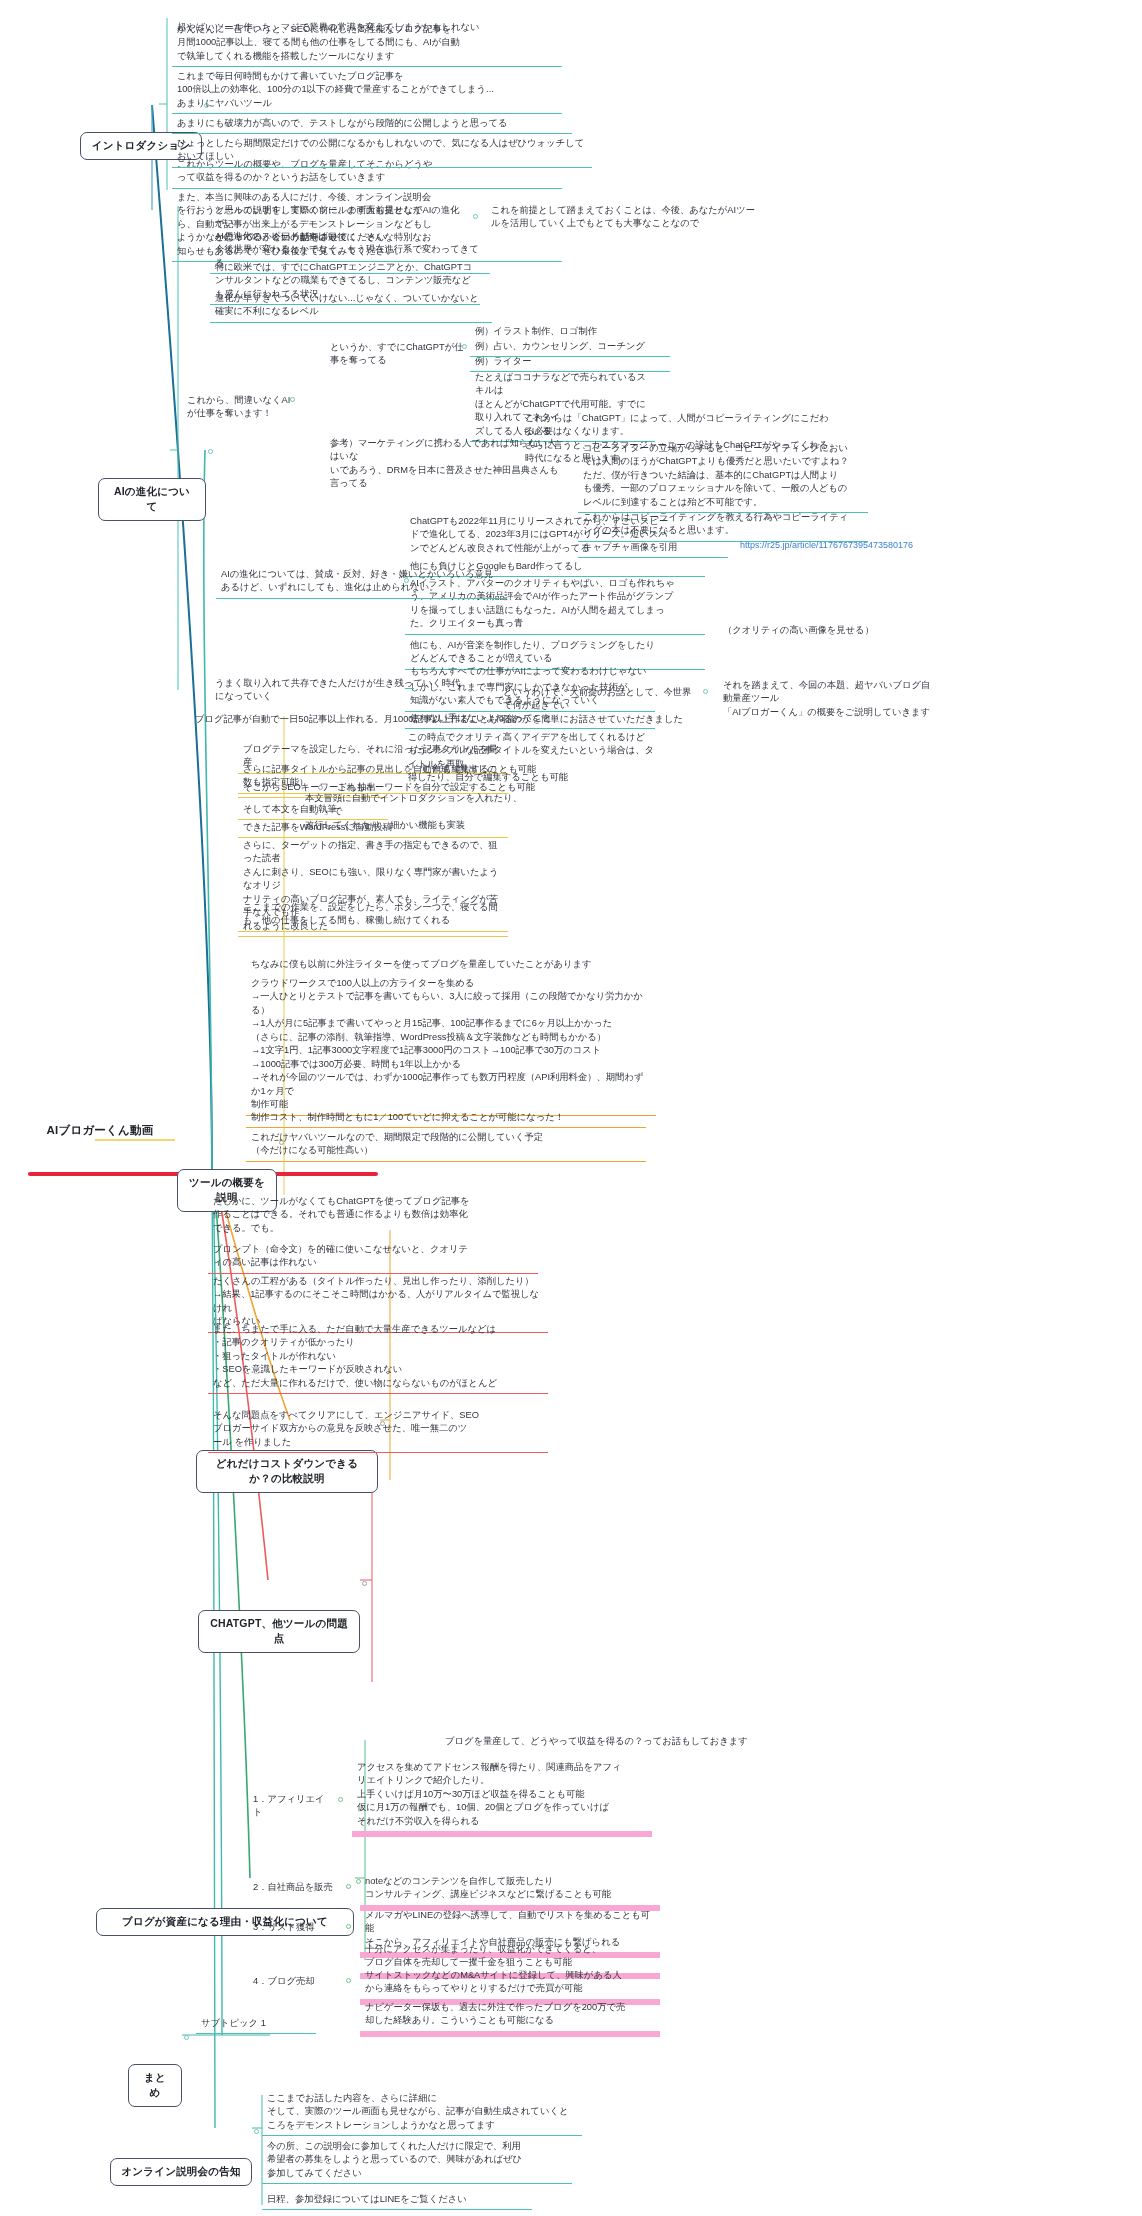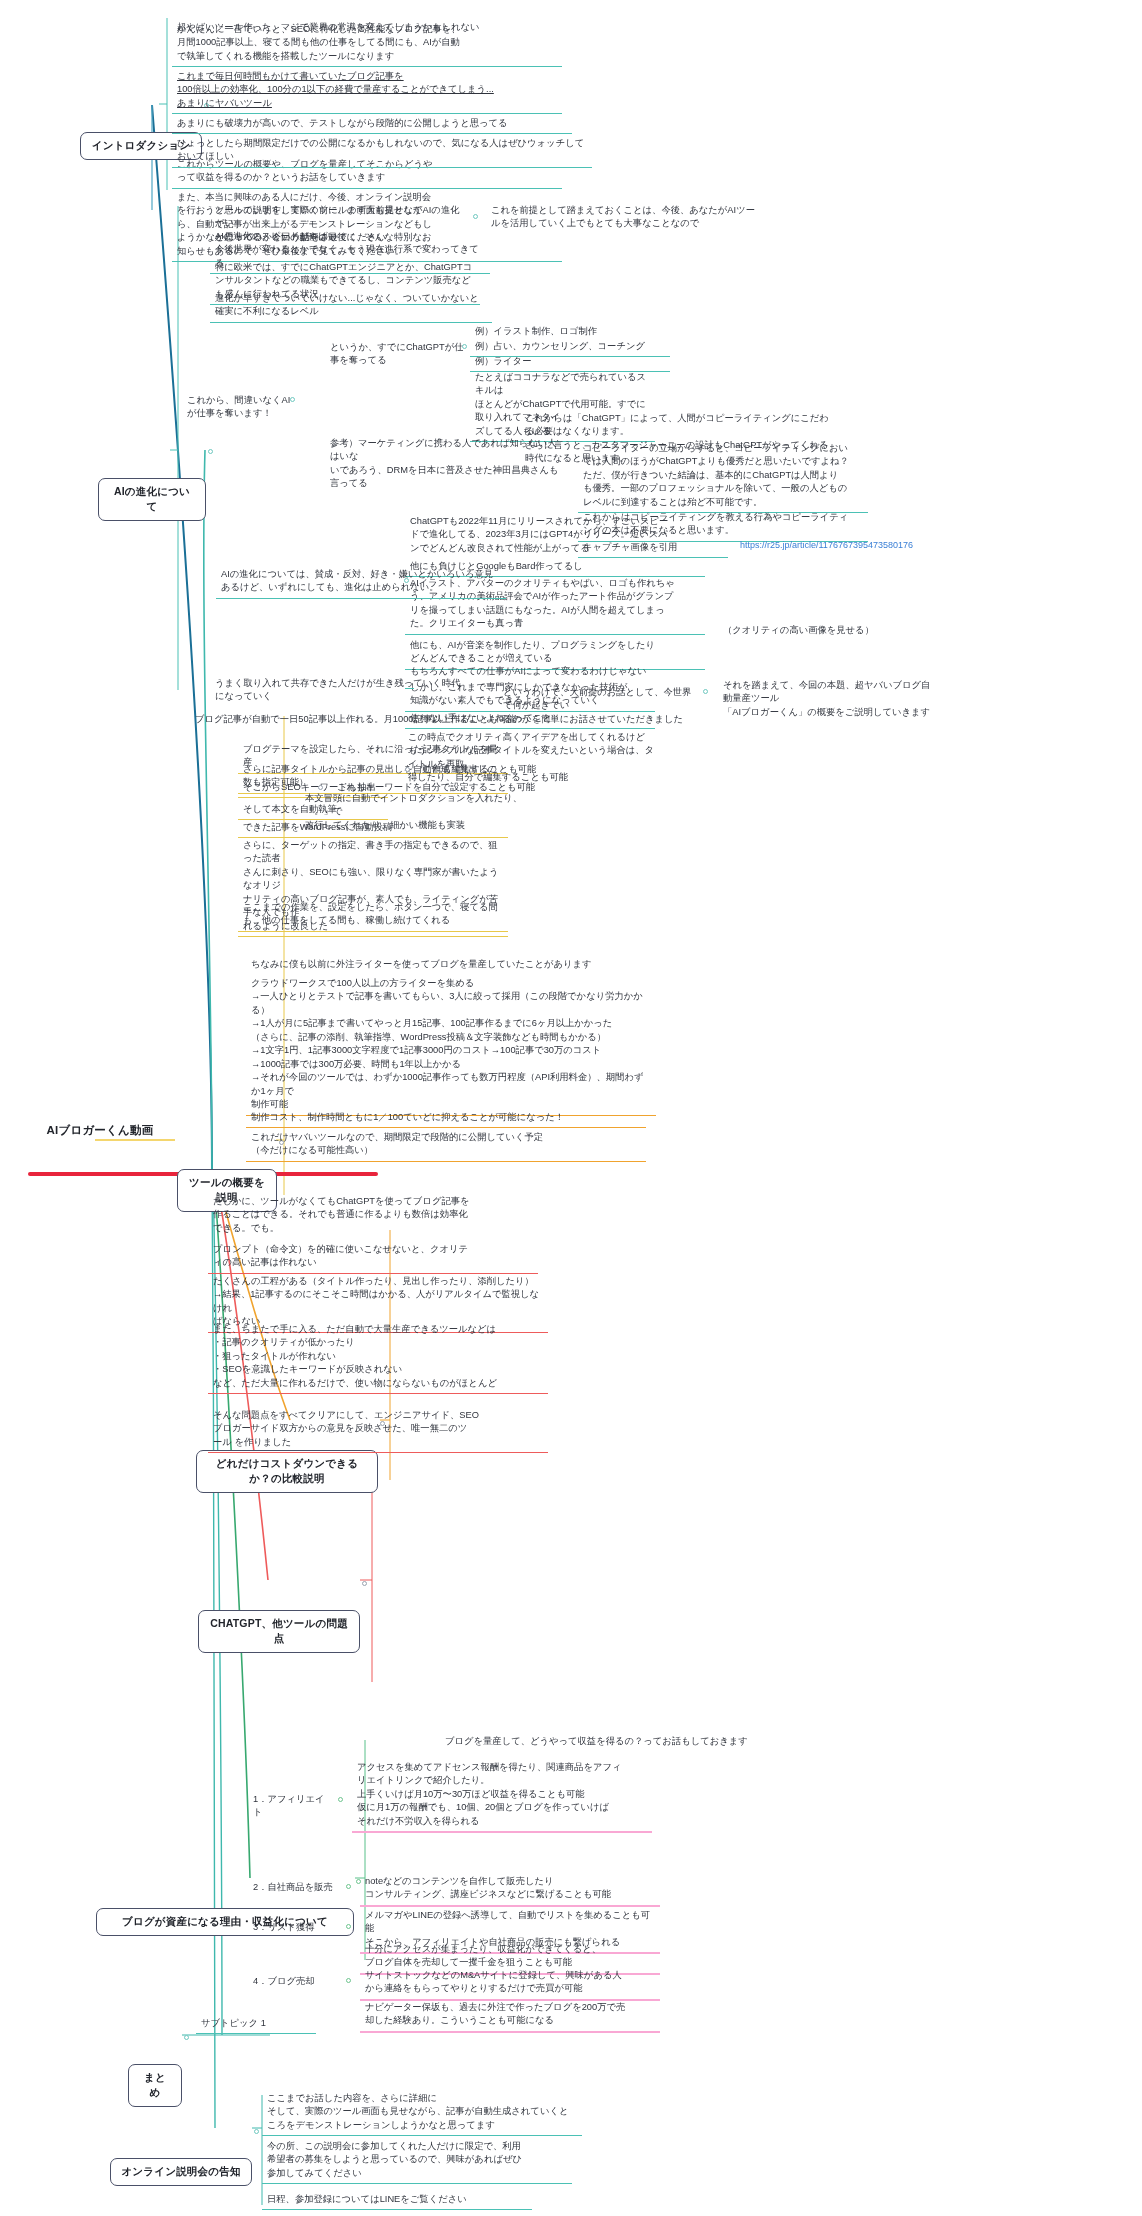--- a/index.html
+++ b/index.html
@@ -54,21 +54,21 @@
     letter-spacing: .2px;
     margin-top: 40px;
   }
   
   .leaf {
     font-size: 9.3px;
     color: #2f333c;
     padding: 3px 4px 3px 5px;
   }
   .leaf.ruled { border-bottom: 1px solid #4bc1b5; }
-  .leaf.ruled-green { border-bottom: 2px solid #f9a8d4; }
+  .leaf.ruled-green { border-bottom: 6px solid #f9a8d4; }
   .leaf.ruled-yellow { border-bottom: 1px solid #e8c84a; margin-left: 48px; }
   .leaf.ruled-orange { border-bottom: 1px solid #f0a32e; }
   .leaf.ruled-red { border-bottom: 1px solid #ee5b5b; }
   .leaf.plain { border-bottom: none; }
   .bullet-dot {
     position: absolute;
     width: 5px; height: 5px;
     border-radius: 50%;
     border: 1px solid #6fc8c0;
     background: #ffffff;
@@ -128,21 +128,21 @@
   <div class="node root" style="left:10px; top:1122px; width:180px; text-align:center;">AIブロガーくん動画</div>
   <div class="root-underline" style="left:28px; top:1172px; width:350px;"></div>
 
   <div class="node topic" style="left:80px; top:92px; width:122px;">イントロダクション</div>
   <span class="bullet-dot" style="left:204px; top:103px;"></span>
 
   <div class="node leaf plain" style="left:172px; top:18px; width:400px;">超やばいツール作った、マジで業界の常識を変えてしまうかもしれない</div>
   <div class="node leaf ruled" style="left:172px; top:20px; width:390px;">かんたんに一言でいうと、SEOに特化した高性能なブログ記事を、
 月間1000記事以上、寝てる間も他の仕事をしてる間にも、AIが自動
 で執筆してくれる機能を搭載したツールになります</div>
-  <div class="node leaf ruled" style="left:172px; top:67px; width:390px;text-decoration:underline;">これまで毎日何時間もかけて書いていたブログ記事を
+  <div class="node leaf ruled" style="left:172px; top:67px; width:390px;">これまで毎日何時間もかけて書いていたブログ記事を
 100倍以上の効率化、100分の1以下の経費で量産することができてしまう...
 あまりにヤバいツール</div>
   <div class="node leaf ruled" style="left:172px; top:114px; width:400px;">あまりにも破壊力が高いので、テストしながら段階的に公開しようと思ってる</div>
   <div class="node leaf ruled" style="left:172px; top:155px; width:390px;">これからツールの概要や、ブログを量産してそこからどうや
 って収益を得るのか？というお話をしていきます</div>
   <div class="node leaf ruled" style="left:172px; top:134px; width:420px;">ひょっとしたら期間限定だけでの公開になるかもしれないので、気になる人はぜひウォッチしておいてほしい</div>
   <div class="node leaf ruled" style="left:172px; top:188px; width:390px;">また、本当に興味のある人にだけ、今後、オンライン説明会
 を行おうと思っています。実際のツールの画面も見せなが
 ら、自動で記事が出来上がるデモンストレーションなどもし
 ようかなと思ってる。今回の動画の最後に、そんな特別なお

